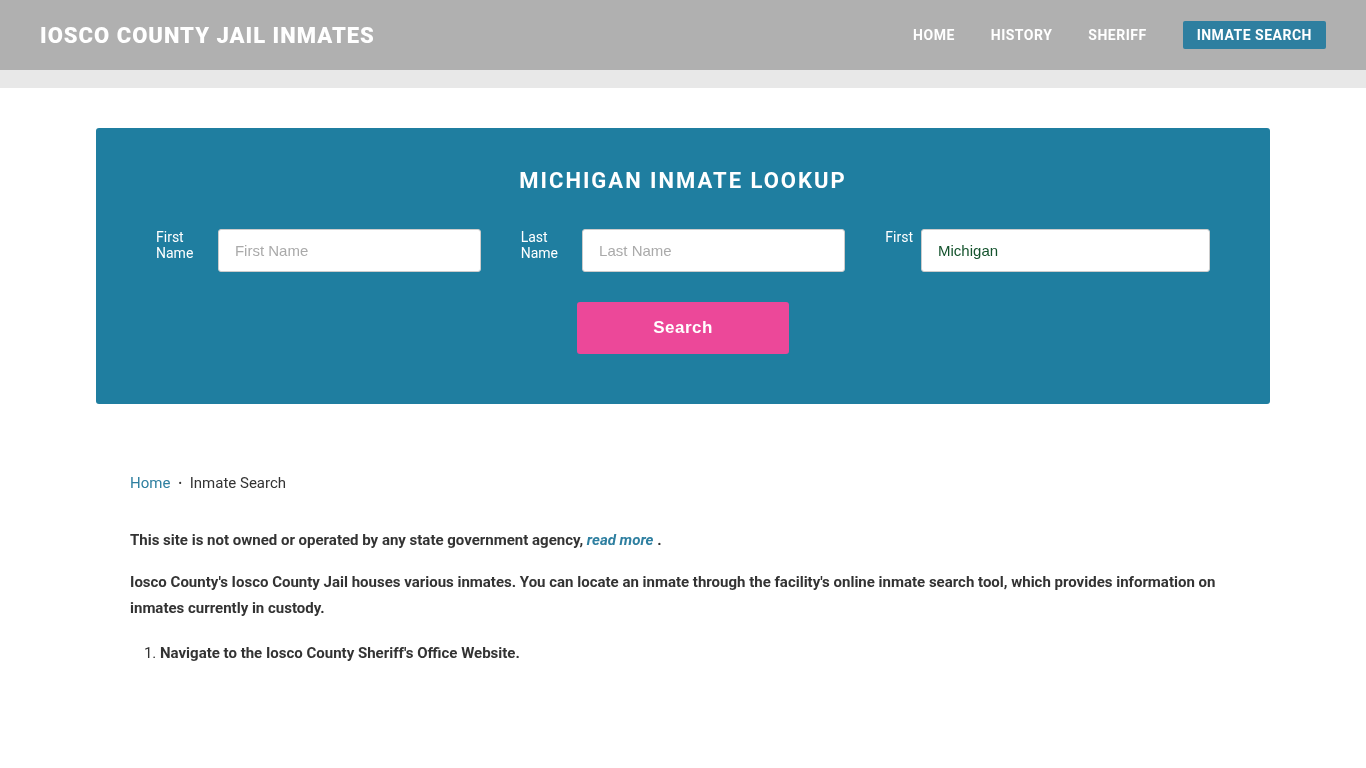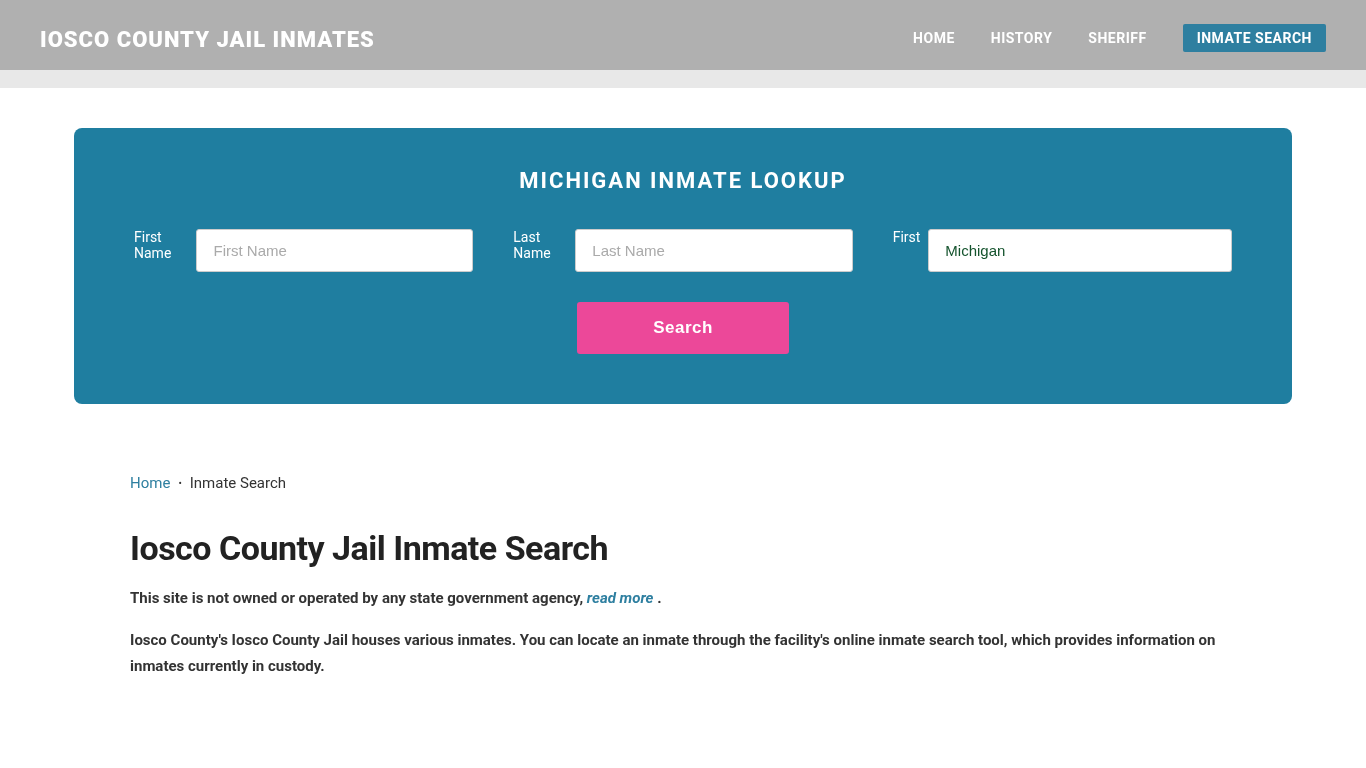--- a/index.html
+++ b/index.html
@@ -13,21 +13,21 @@
       color: #333;
       width: 1366px;
       min-height: 768px;
     }
 
     
     .header {
       background: #b0b0b0;
       padding: 18px 40px;
       display: flex;
-      align-items: flex-end;
+      align-items: center;
       justify-content: space-between;
       height: 70px;
     }
     .site-title {
       font-size: 22px;
       font-weight: 900;
       color: #fff;
       letter-spacing: 1px;
       text-transform: uppercase;
     }
@@ -53,22 +53,22 @@
 
     
     .sub-bar {
       background: #e8e8e8;
       height: 18px;
     }
 
     
     .search-panel {
       background: #1f7ea0;
-      margin: 40px 74px;
-      border-radius: 8px;
+      margin: 40px 96px;
+      border-radius: 3px;
       padding: 40px 60px 50px;
     }
     .search-panel-title {
       text-align: center;
       font-size: 22px;
       font-weight: 700;
       color: #fff;
       letter-spacing: 2px;
       text-transform: uppercase;
       margin-bottom: 36px;
@@ -231,24 +231,28 @@
 </div>
 
 <div class="content">
 
   <div class="breadcrumb">
     <a class="breadcrumb-home">Home</a>
     <span class="breadcrumb-separator">•</span>
     <span class="breadcrumb-current">Inmate Search</span>
   </div>
 
-  <h1 class="page-title">Iosco County Jail Inmate Search</h1>
 
   <p class="description-bold">
     <span>This site is not owned or operated by any state government agency,</span>
     <a>read more</a>
     <span>.</span>
   </p>
 
   <p class="description-text">Iosco County's Iosco County Jail houses various inmates. You can locate an inmate through the facility's online inmate search tool, which provides information on inmates currently in custody.</p>
 
+  <ol class="instructions-list">
+    <li>
+      <strong>Navigate to the Iosco County Sheriff's Office Website.</strong>
+    </li>
+  </ol>
 
 </div>
 
 </body></html>

